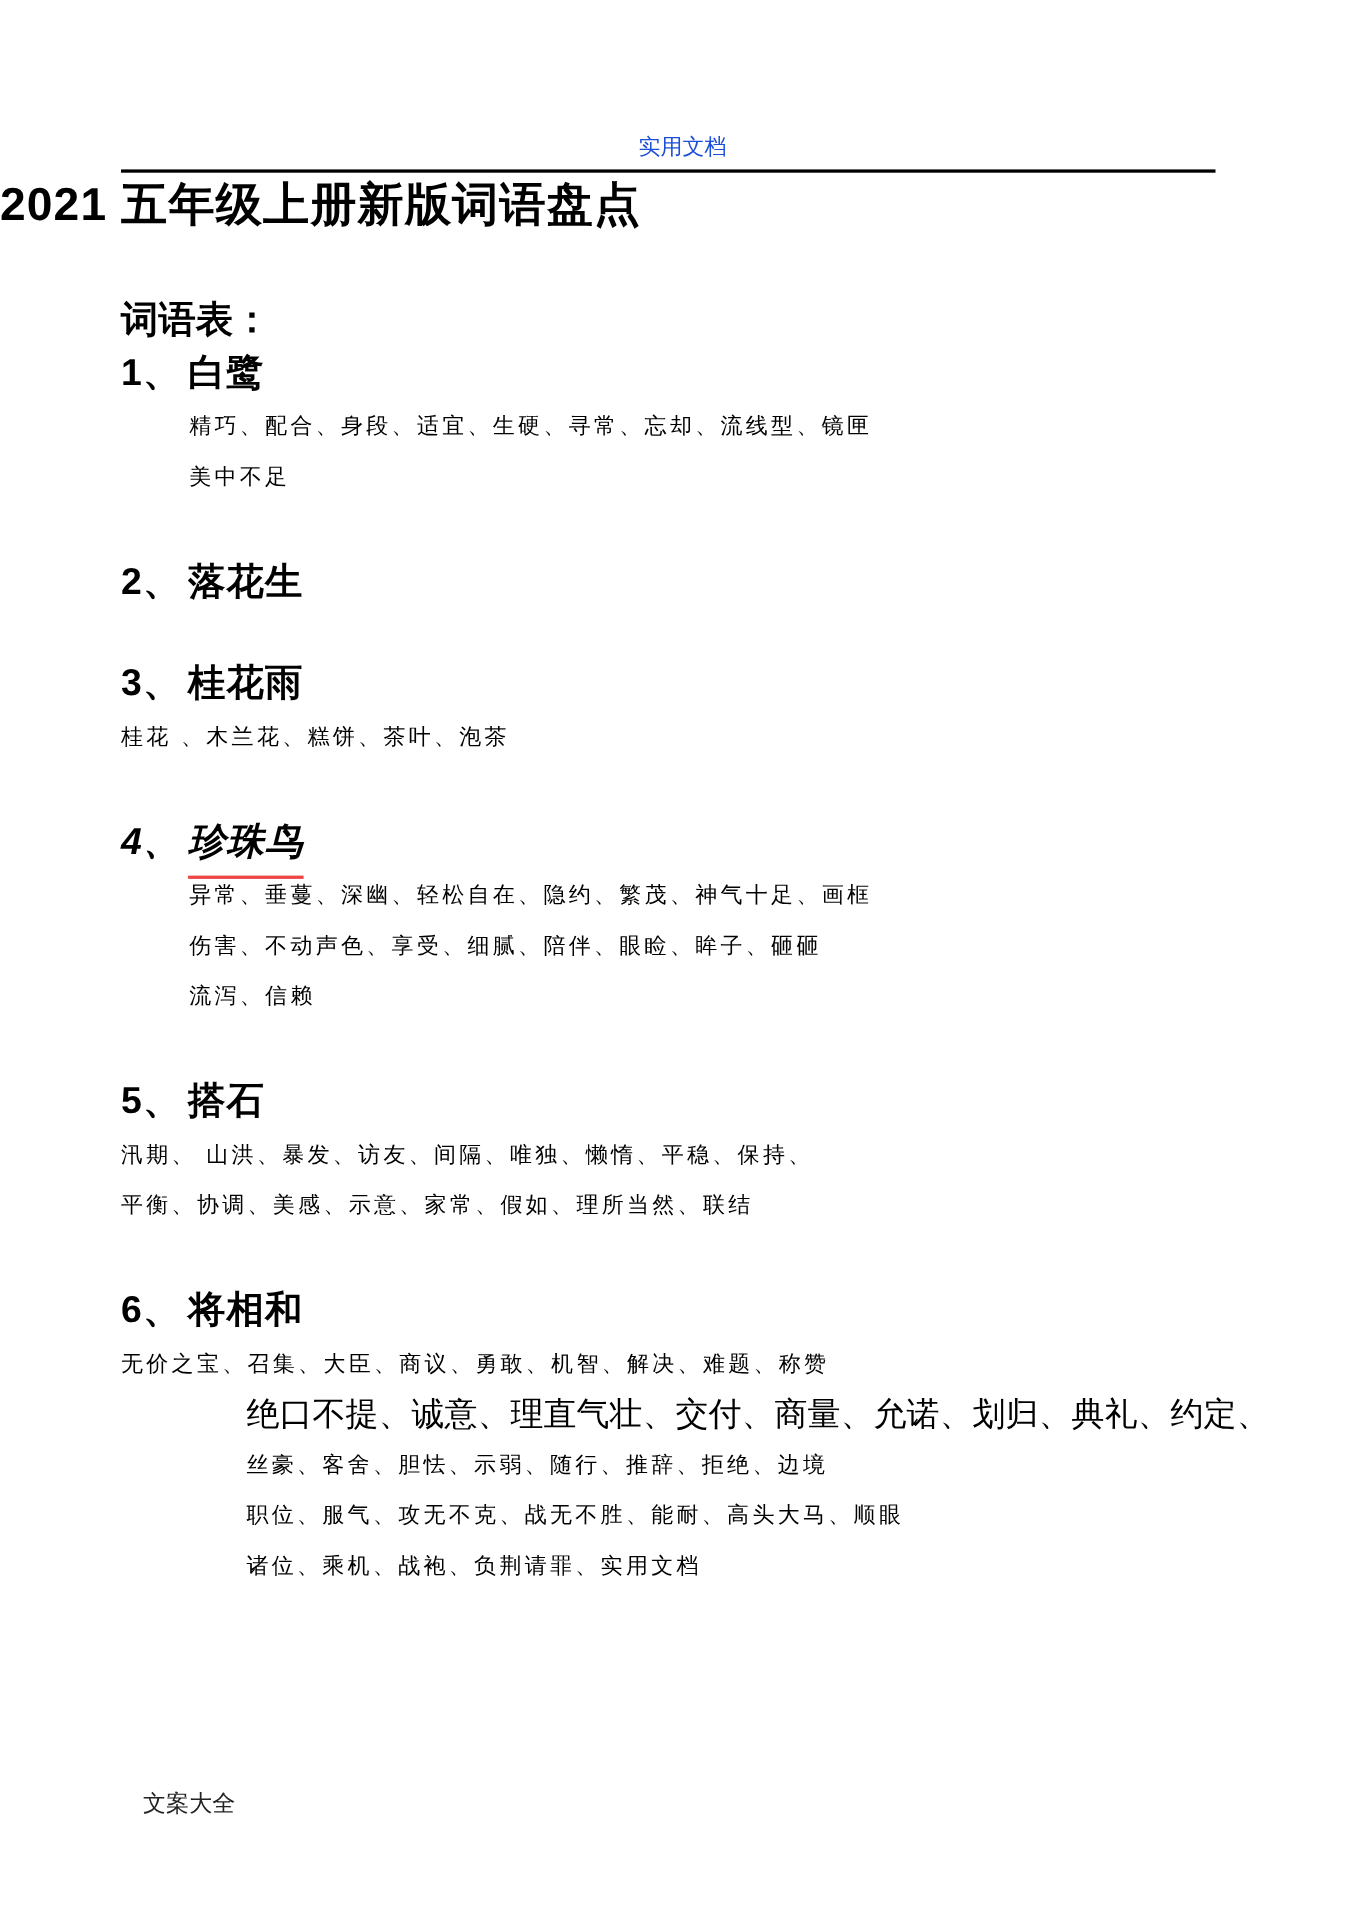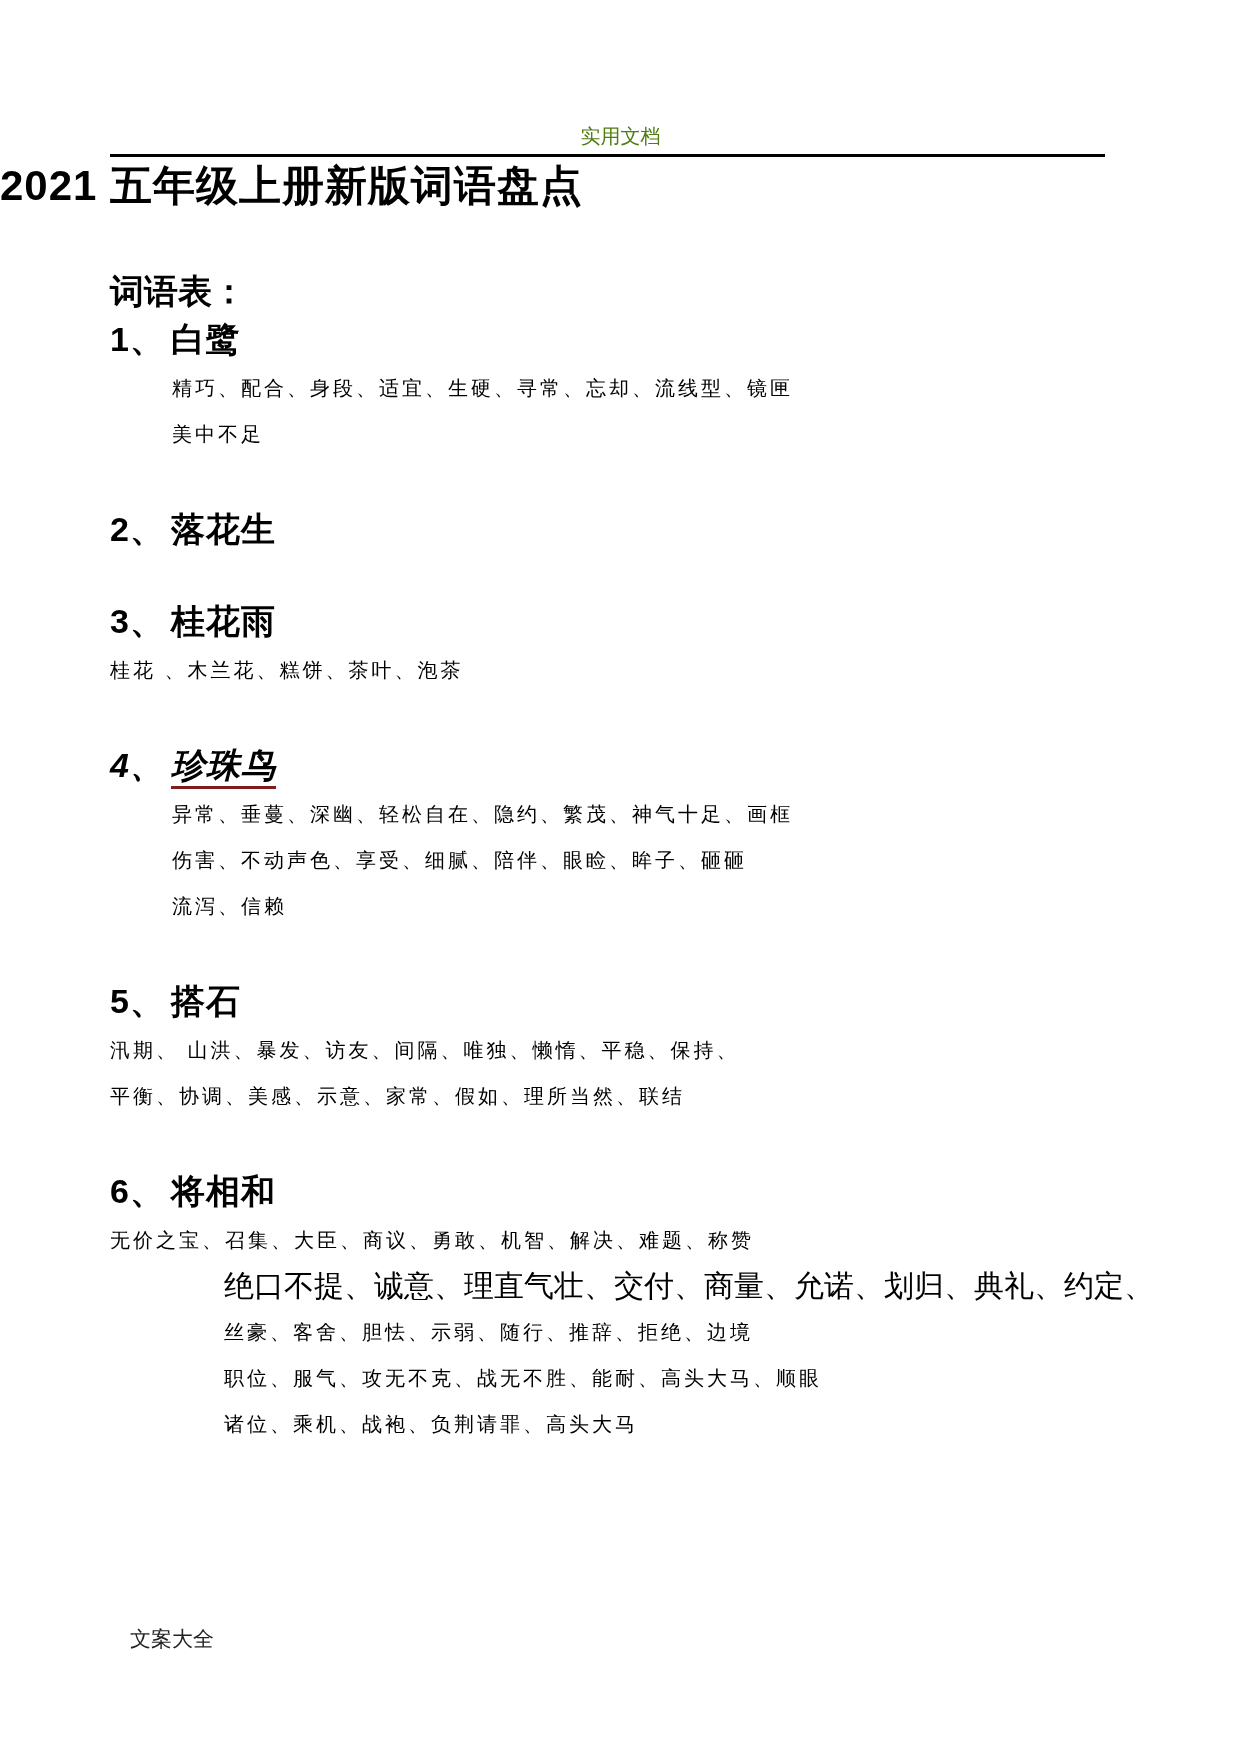--- a/index.html
+++ b/index.html
@@ -11,24 +11,24 @@
     margin: 0 auto;
     background: #ffffff;
     color: #000000;
     font-family: "Liberation Sans", "DejaVu Sans", sans-serif;
     overflow: hidden;
   }
   .header-text {
     display: block;
     padding-top: 124px;
     text-align: center;
-    font-family: Liberation Sans, sans-serif;
+    font-family: Liberation Mono, monospace;
     font-size: 20px;
     line-height: 24px;
-    color: #4d7c0f;
+    color: #1d4ed8;
   }
   .header-rule {
     margin: 6px 136px 0 110px;
     border-top: 3px solid #000;
   }
   .doc-title {
     margin-top: 4px;
     text-align: left;
     font-size: 42px;
     font-weight: bold;
@@ -49,22 +49,22 @@
   .sec-heading {
     font-size: 34px;
     font-weight: bold;
     line-height: 40px;
     letter-spacing: 1px;
     margin-bottom: 6px;
   }
   .sec-heading .sec-title { margin-left: 6px; }
   .sec-heading.italic { font-style: italic; }
   .sec-title.underline {
-    border-bottom: 3px solid #7f1d1d;
-    padding-bottom: 2px;
+    border-bottom: 3px solid #ef4444;
+    padding-bottom: 12px;
   }
   .word-line {
     font-size: 20px;
     line-height: 46px;
     letter-spacing: 3px;
     white-space: nowrap;
   }
   .indent-0 { padding-left: 0; }
   .indent-1 { padding-left: 62px; }
   .indent-2 { padding-left: 114px; }
@@ -127,19 +127,19 @@
       </section>
 
   <section class="section">
     <h2 class="sec-heading">
       <span class="sec-num">6、</span><span class="sec-title">将相和</span>
     </h2>
   <p class="word-line indent-0">无价之宝、召集、大臣、商议、勇敢、机智、解决、难题、称赞</p>
         <p class="word-line indent-2 tight">绝口不提、诚意、理直气壮、交付、商量、允诺、划归、典礼、约定、</p>
         <p class="word-line indent-2">丝豪、客舍、胆怯、示弱、随行、推辞、拒绝、边境</p>
         <p class="word-line indent-2">职位、服气、攻无不克、战无不胜、能耐、高头大马、顺眼</p>
-        <p class="word-line indent-2">诸位、乘机、战袍、负荆请罪、高头大马</p>
+        <p class="word-line indent-2">诸位、乘机、战袍、负荆请罪、实用文档</p>
       </section>
 </div>
   <div class="page-footer">
     <span>文案大全</span>
   </div>
 </div>
 
 </body></html>

